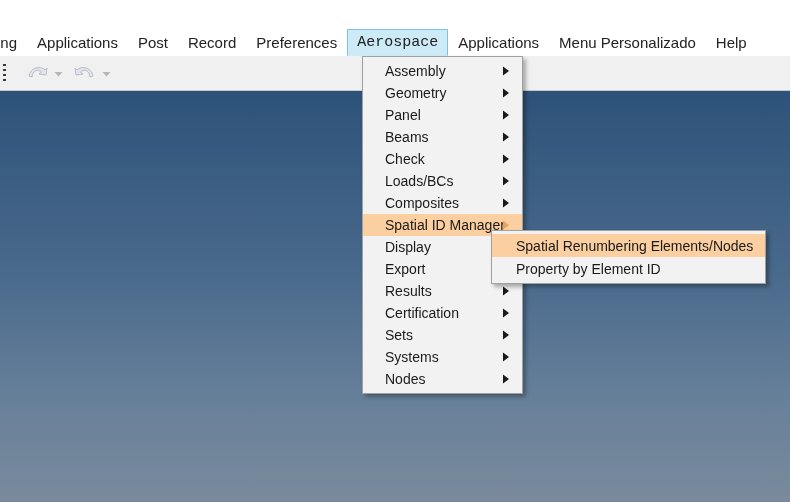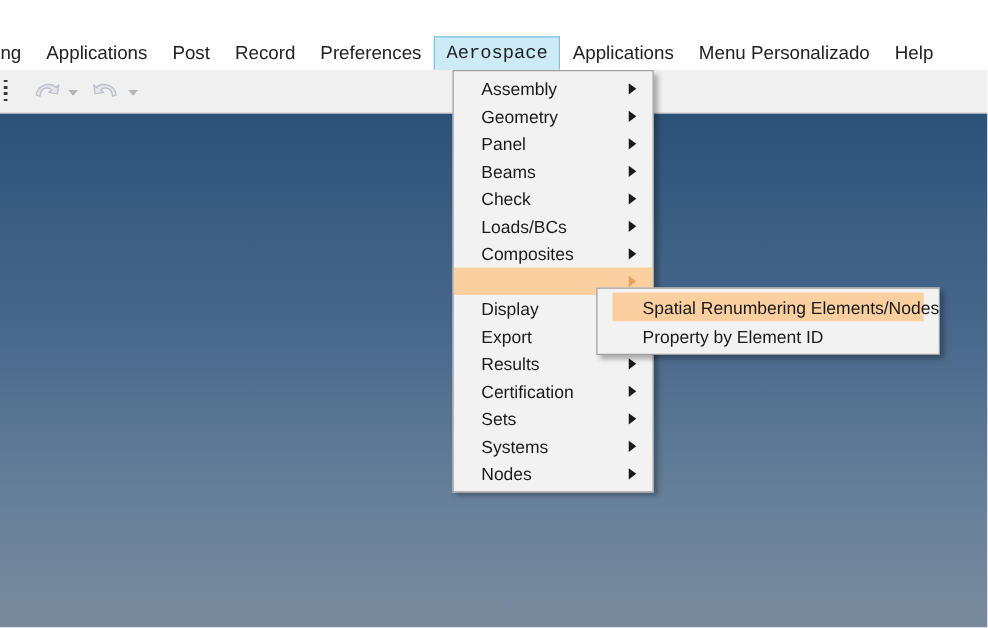--- a/index.html
+++ b/index.html
@@ -139,27 +139,27 @@
     top: 50%;
     transform: translateY(-50%);
     width: 8px;
     height: 10px;
   }
   .mi .mi-arrow svg { display: block; }
 
   
   #spatial-submenu {
     position: absolute;
-    left: 477px;
+    left: 491px;
     top: 230px;
     width: 275px;
     background: #f2f2f2;
     border: 1px solid #a0a0a0;
     box-sizing: border-box;
-    padding: 3px 12px;
+    padding: 3px 0;
     box-shadow: 3px 3px 4px rgba(0,0,0,0.30);
     z-index: 40;
   }
   .smi {
     height: 23px;
     display: flex;
     align-items: center;
     padding-left: 24px;
     padding-right: 8px;
     font-size: 14px;
@@ -298,20 +298,21 @@
       <span>Composites</span>
       <span class="mi-arrow">
         <svg width="8" height="10" viewBox="0 0 8 10">
             <path d="M1 0.5 L7 5 L1 9.5 Z" fill="#1a1a1a"></path>
           </svg>
       </span>
     </div>
 
 
     <div class="mi highlight">
+      <span>Spatial ID Manager</span>
       <span class="mi-arrow">
         <svg width="8" height="10" viewBox="0 0 8 10">
             <path d="M1 0.5 L7 5 L1 9.5 Z" fill="#e8a25e"></path>
           </svg>
       </span>
     </div>
 
     <div class="mi">
       <span>Display</span>
       <span class="mi-arrow">

